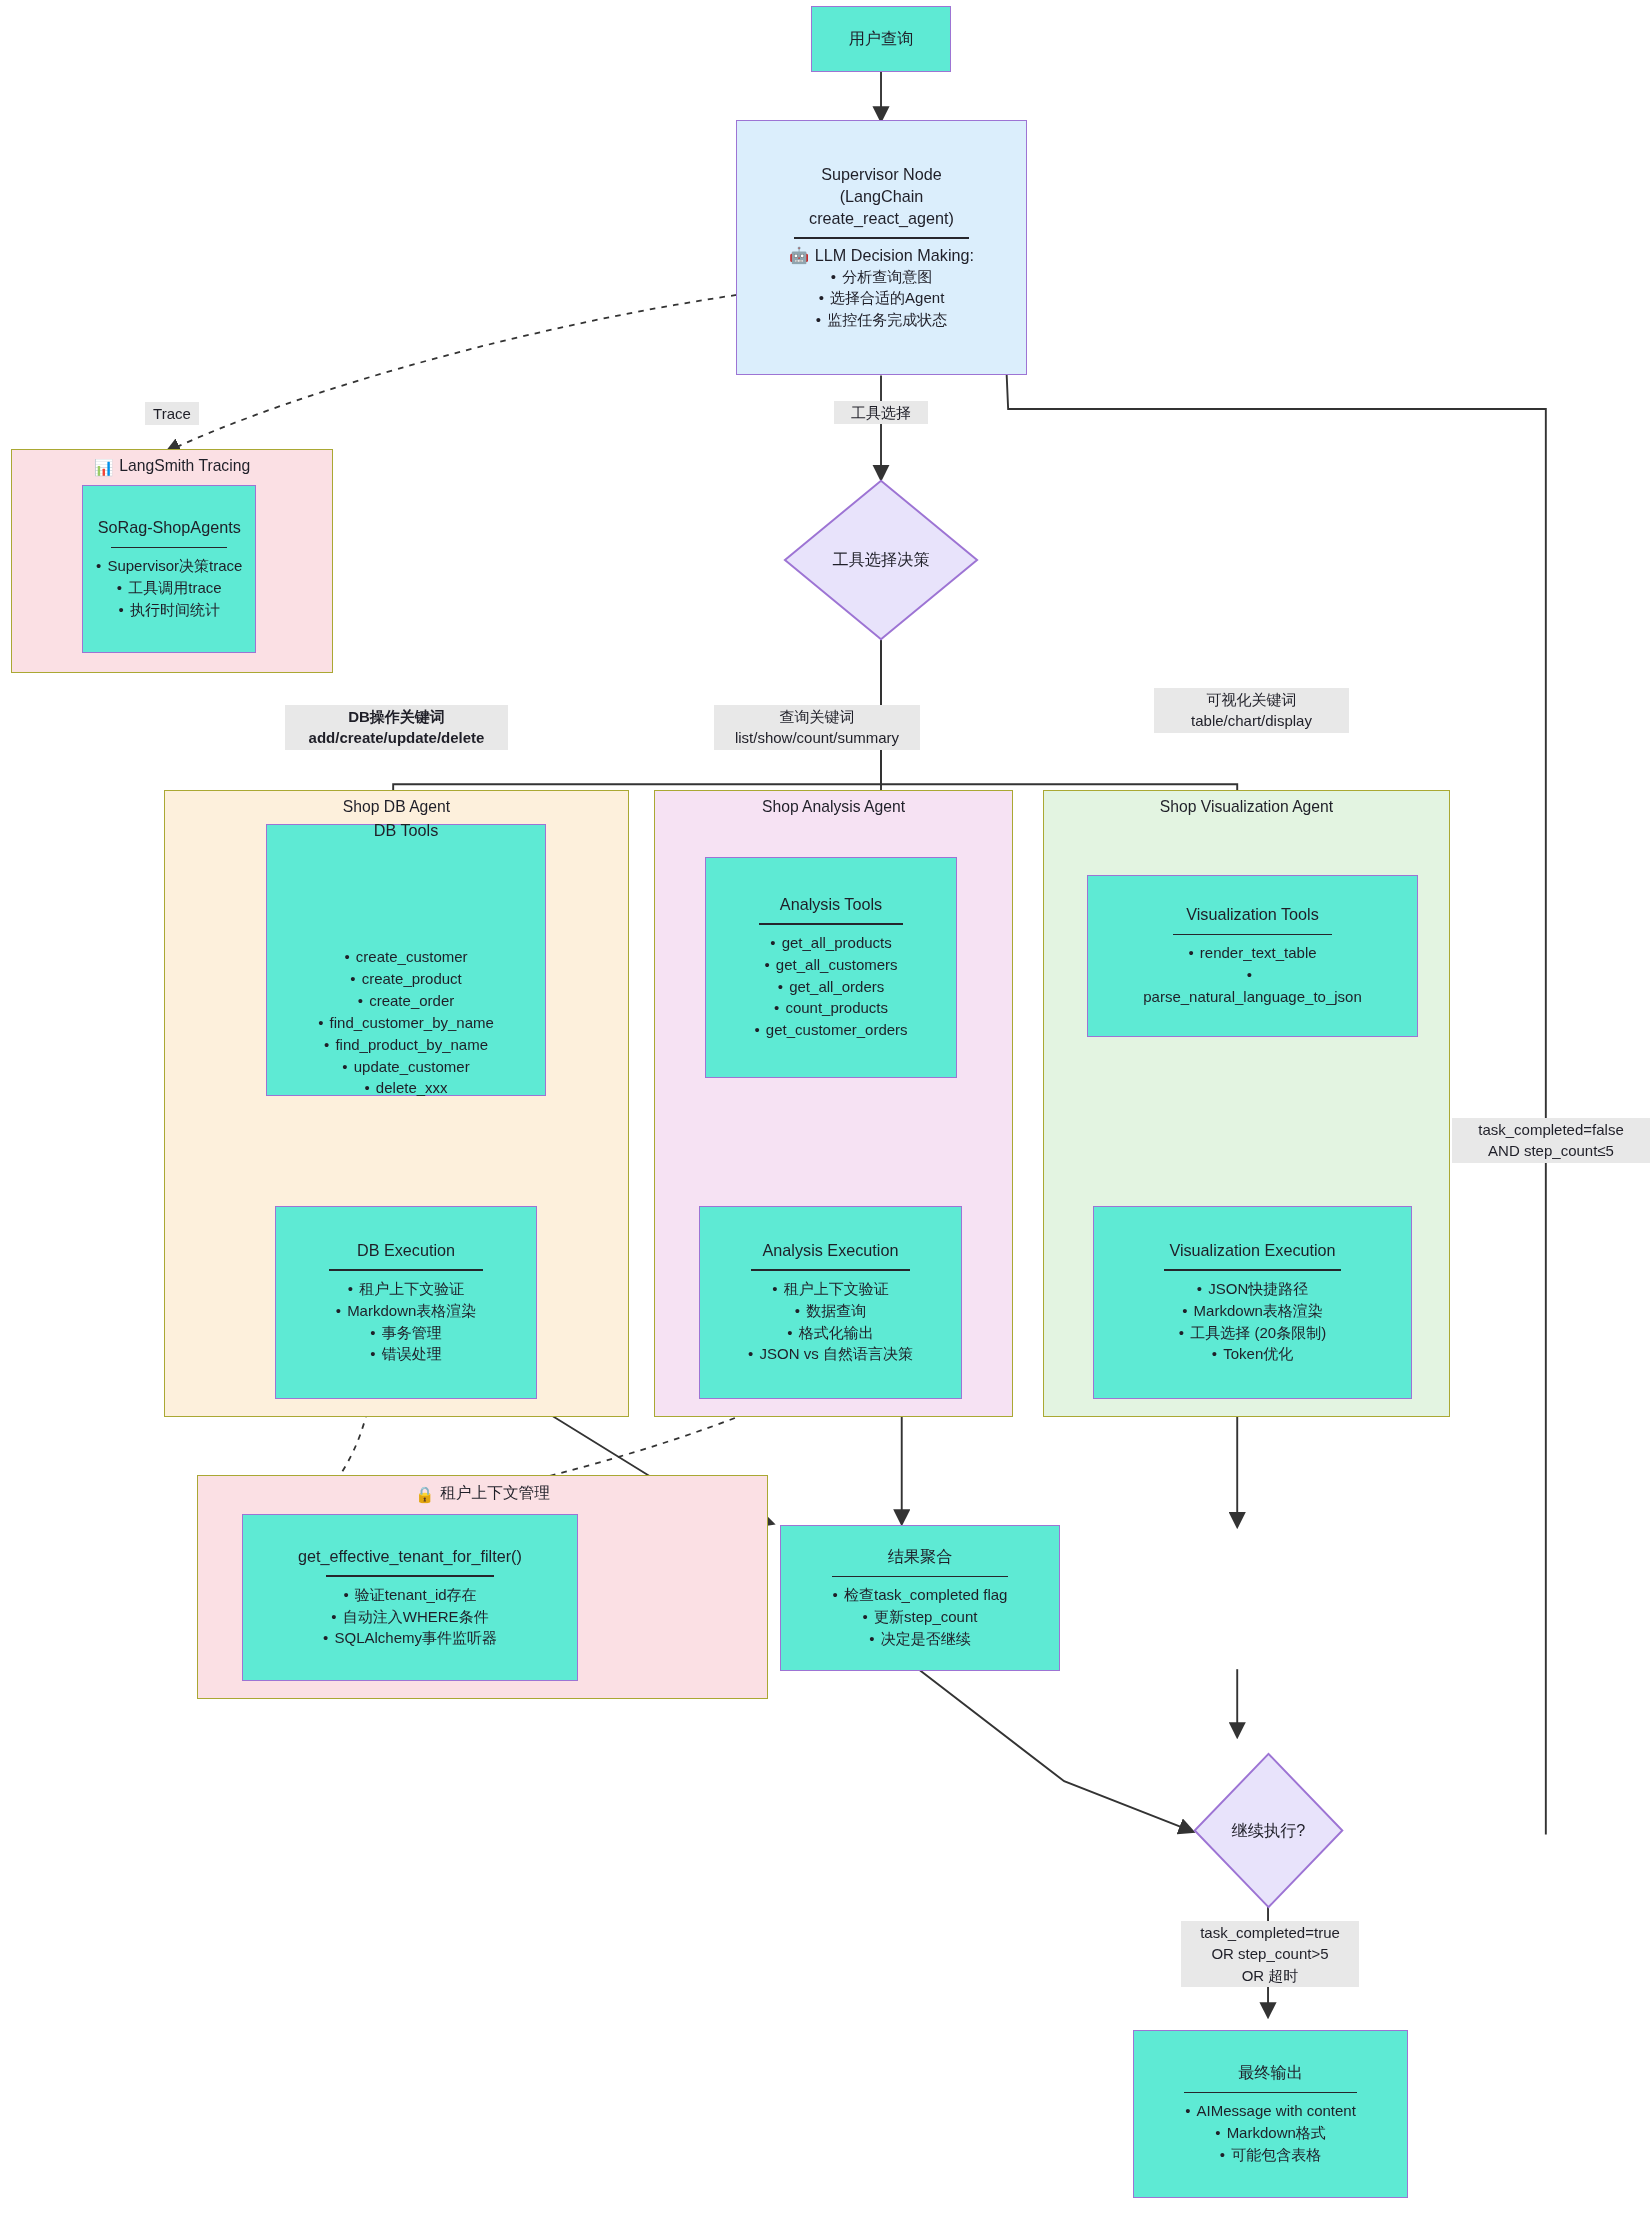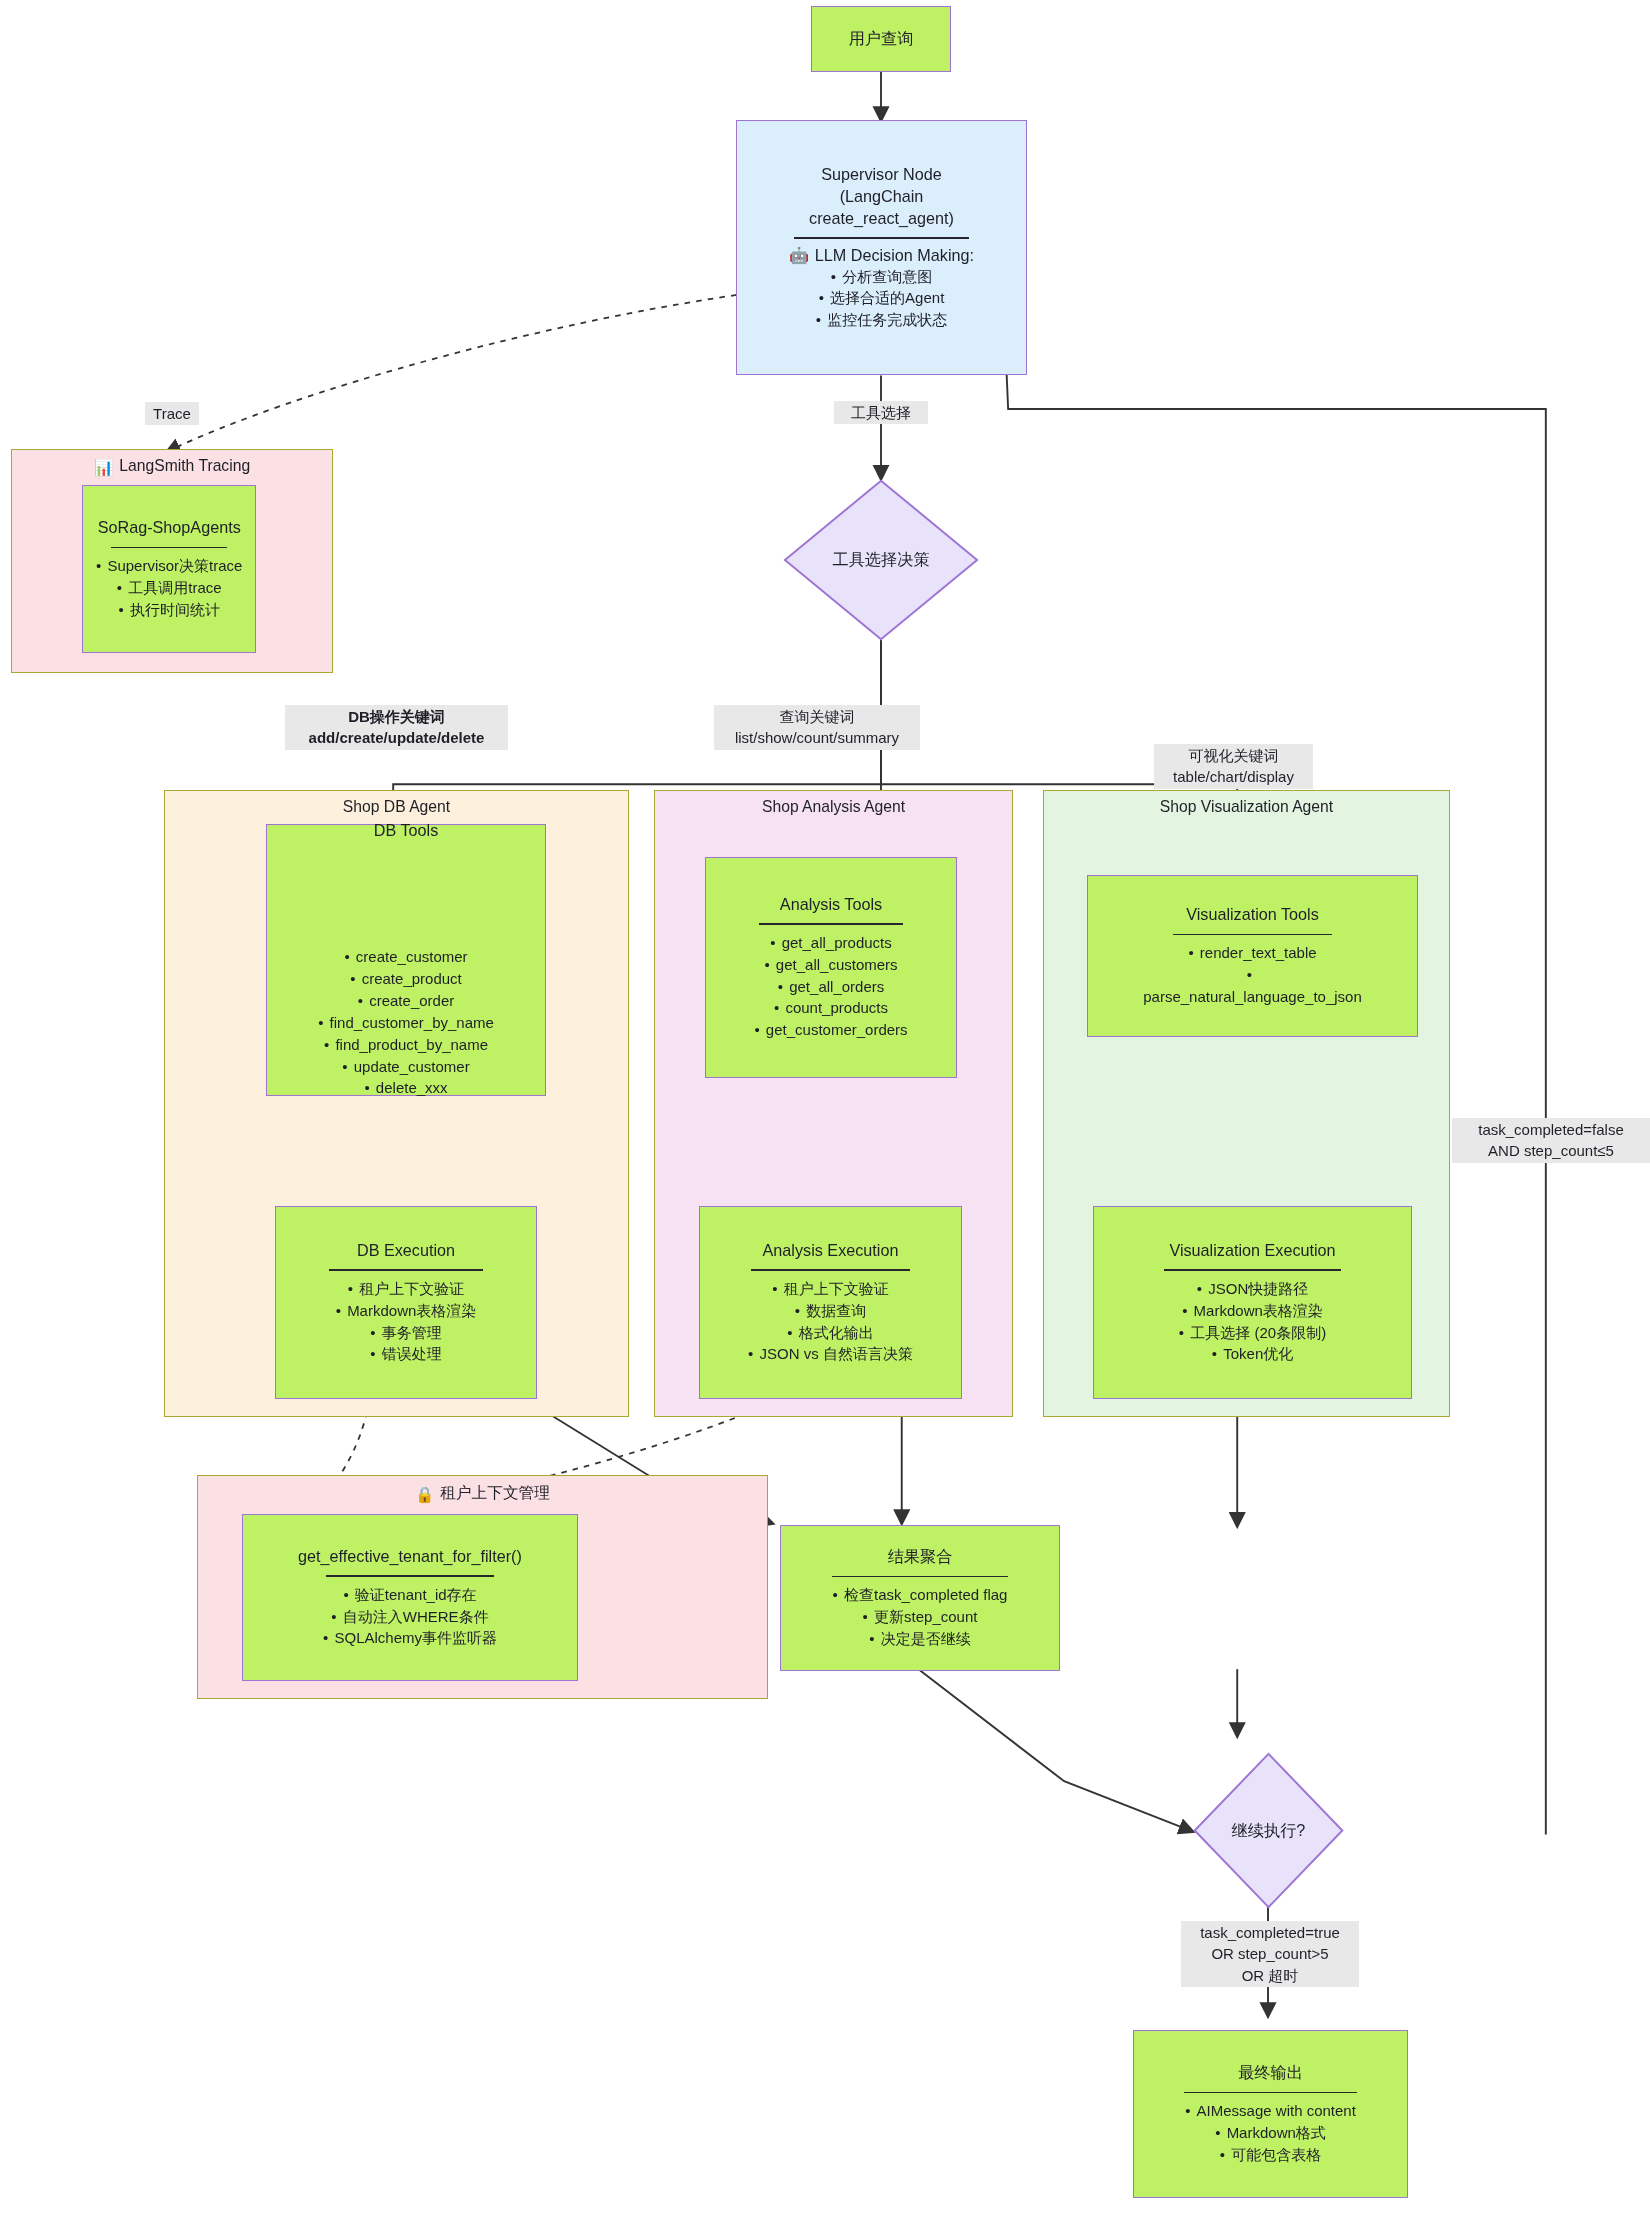--- a/index.html
+++ b/index.html
@@ -1,20 +1,20 @@
 <!DOCTYPE html>
 <html style="font-size:9px"><head>
 <meta charset="utf-8">
 <style>
   html,body{margin:0;padding:0;background:#ffffff;}
   body{font-family:"Liberation Sans","DejaVu Sans",sans-serif;}
   #stage{position:relative;width:1650px;height:2216px;background:#fff;overflow:hidden;}
   svg.edges{position:absolute;left:0;top:0;width:1650px;height:2216px;pointer-events:none;}
 
-  .node{position:absolute;box-sizing:border-box;background:#bef264;border:1.7px solid #9d74d4;
+  .node{position:absolute;box-sizing:border-box;background:#5eead4;border:1.7px solid #9d74d4;
         display:flex;flex-direction:column;align-items:center;justify-content:center;
         color:#1f1f28;text-align:center;}
   .node.blue{background:#dbeefc;border-color:#9d74d4;}
   .node .title{font-size:16.2px;line-height:1.35;white-space:pre-line;}
   .node .rule{height:1.7px;background:#26262c;margin:7.8px 0 6.7px;width:62%;}
   .node ul{list-style:none;margin:0;padding:0;}
   .node li{font-size:15px;line-height:1.46;white-space:nowrap;}
   .node li:before{content:"\2022";margin-right:6.2px;}
   .node li.nobul:before{content:"";margin:0;}
 
@@ -114,21 +114,21 @@
     <svg viewBox="0 0 350 290" style="position:absolute;left:0;top:0;width:196px;height:162px;">
       <polygon points="175,3 347,145 175,287 3,145" fill="#e8e3fb" stroke="#9d74d4" stroke-width="3.5"></polygon>
     </svg>
     <div class="dlabel">工具选择决策</div>
   </div>
 
   <div class="elabel" style="left:285px;top:705px;width:223px;font-weight:bold;">DB操作关键词
 add/create/update/delete</div>
   <div class="elabel" style="left:714px;top:705px;width:206px;">查询关键词
 list/show/count/summary</div>
-  <div class="elabel" style="left:1154px;top:744px;width:159px;">可视化关键词
+  <div class="elabel" style="left:1154px;top:688px;width:195px;">可视化关键词
 table/chart/display</div>
 
   <div class="cluster orange" style="left:164px;top:790px;width:465px;height:627px;">
     <div class="clabel">Shop DB Agent</div>
     <div class="node" style="left:101px;top:32.5px;width:280px;height:272px;padding:10px 5.6px;gap:45px;">
       <div class="title">DB Tools</div>
       <div class="rule" style="width:58%;"></div>
       <ul>
         <li>create_customer</li>
         <li>create_product</li>

